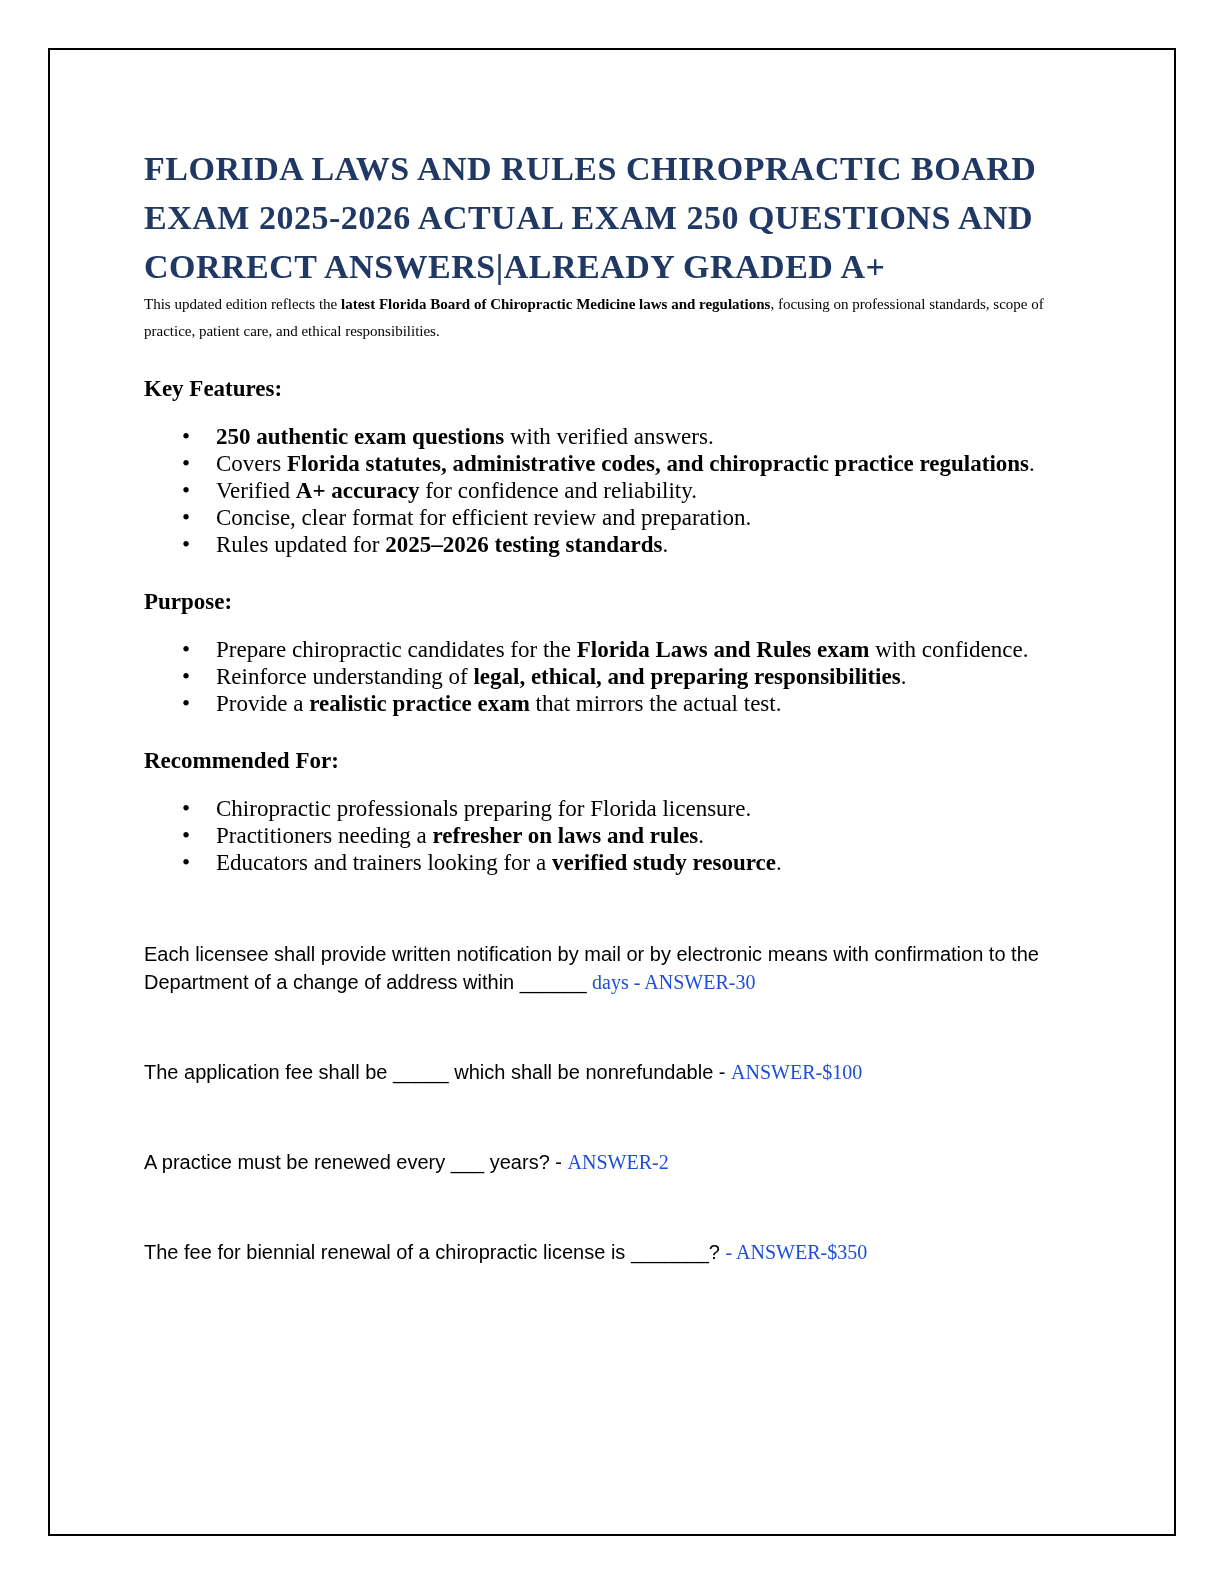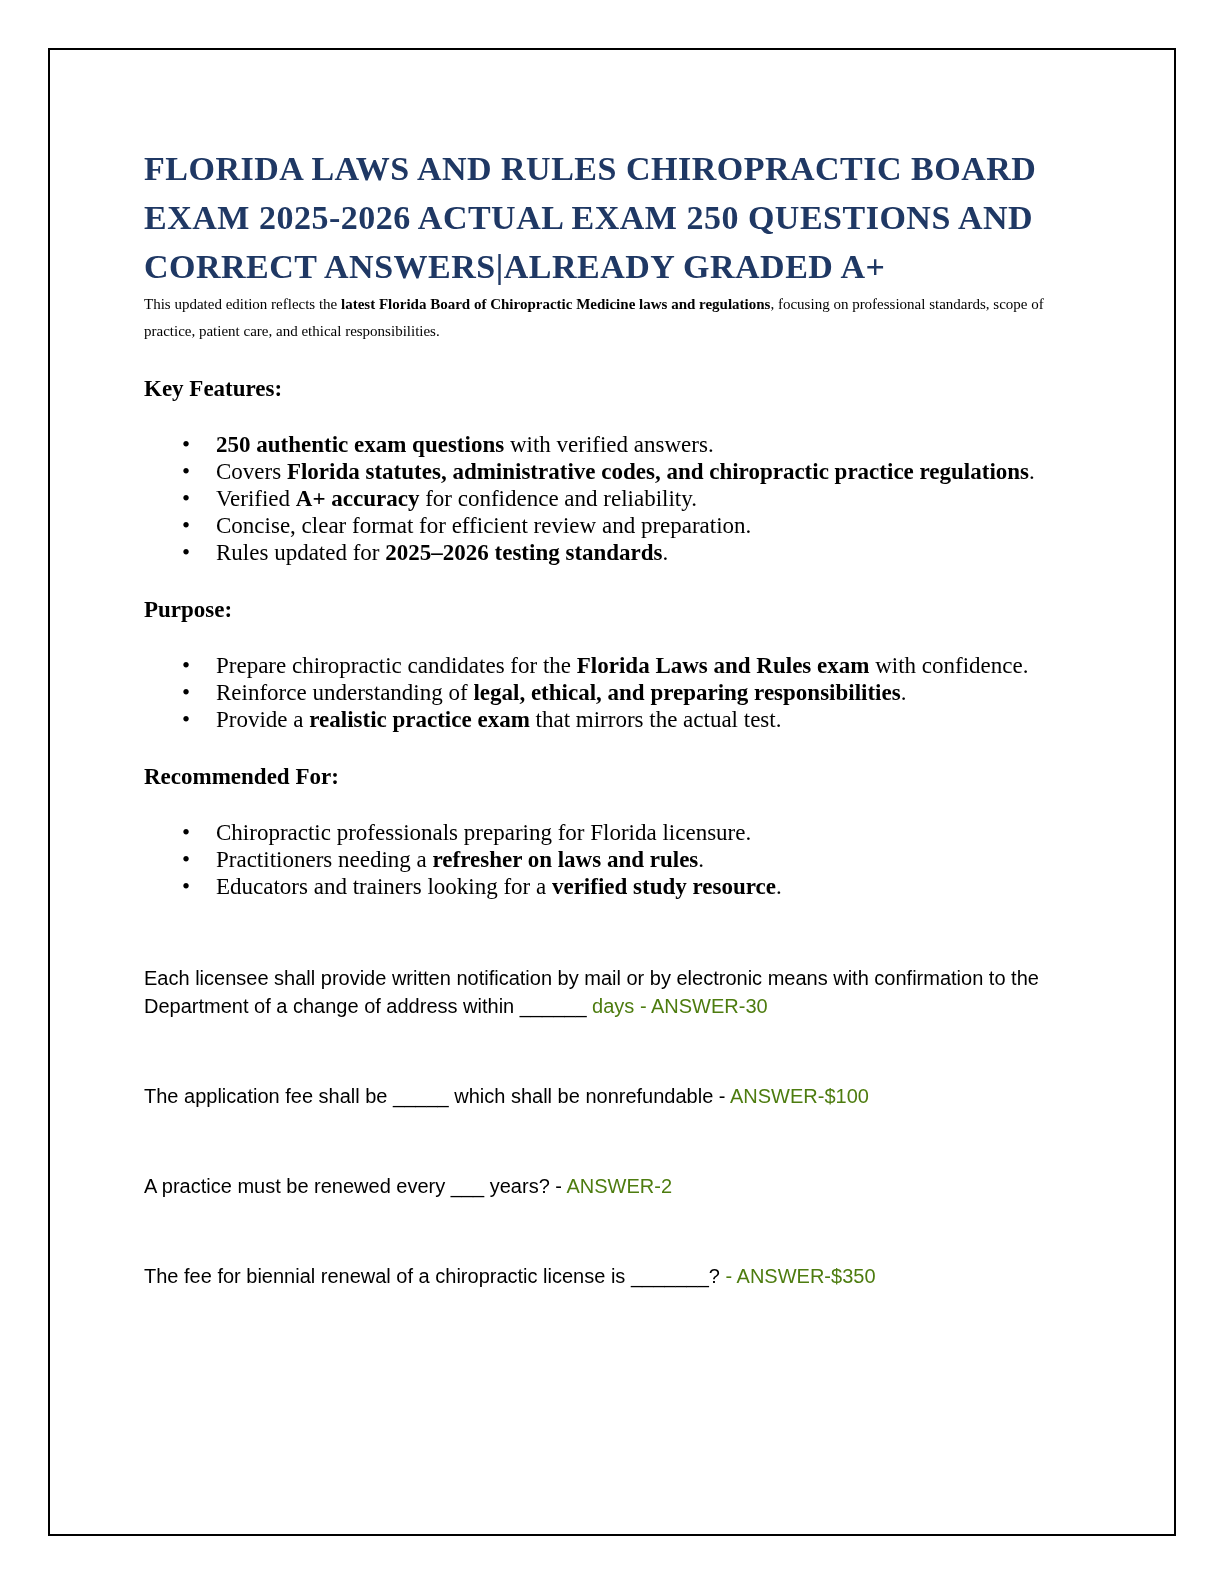--- a/index.html
+++ b/index.html
@@ -6,26 +6,26 @@
   .page{position:relative;width:1224px;height:1584px;background:#ffffff;overflow:hidden;
         font-family:"Liberation Serif", serif;color:#000;}
   .frame{position:absolute;left:48px;top:48px;right:48px;bottom:48px;border:2px solid #000;pointer-events:none;}
   .content{position:absolute;left:144px;right:142px;top:0;}
   .title{margin:144px 0 0 0;font-size:34px;line-height:49px;font-weight:bold;color:#1f3864;
          font-family:"Liberation Serif", serif;letter-spacing:0.5px;}
   .title .tl{display:block;white-space:nowrap;}
   .heading{margin:30px 0 0 0;font-size:23px;line-height:27px;font-weight:bold;}
   .body-p{margin:0;font-size:15px;line-height:27px;}
   .b{font-weight:bold;}
-  ul.bullets{margin:29px 0 0 0;padding:0;list-style:none;font-size:23px;line-height:27px;}
+  ul.bullets{margin:21px 0 0 0;padding:0;list-style:none;font-size:23px;line-height:27px;}
   ul.bullets li{position:relative;padding-left:72px;margin:0;}
   ul.bullets li::before{content:"\2022";position:absolute;left:38px;top:0;font-size:23px;line-height:27px;}
   .qa{margin:62px 0 0 0;font-family:"Liberation Sans", sans-serif;font-size:20px;line-height:28px;}
   .qa.first{margin-top:64px;}
-  .qa .a{color:#4d7c0f;}
+  .qa .a{color:#1d4ed8;font-family:Liberation Serif, serif;}
 </style>
 </head>
 <body>
 
 <div class="page">
   <div class="frame"></div>
   <div class="content">
 
     <h1 class="title">
       <span class="tl">FLORIDA LAWS AND RULES CHIROPRACTIC BOARD</span>

